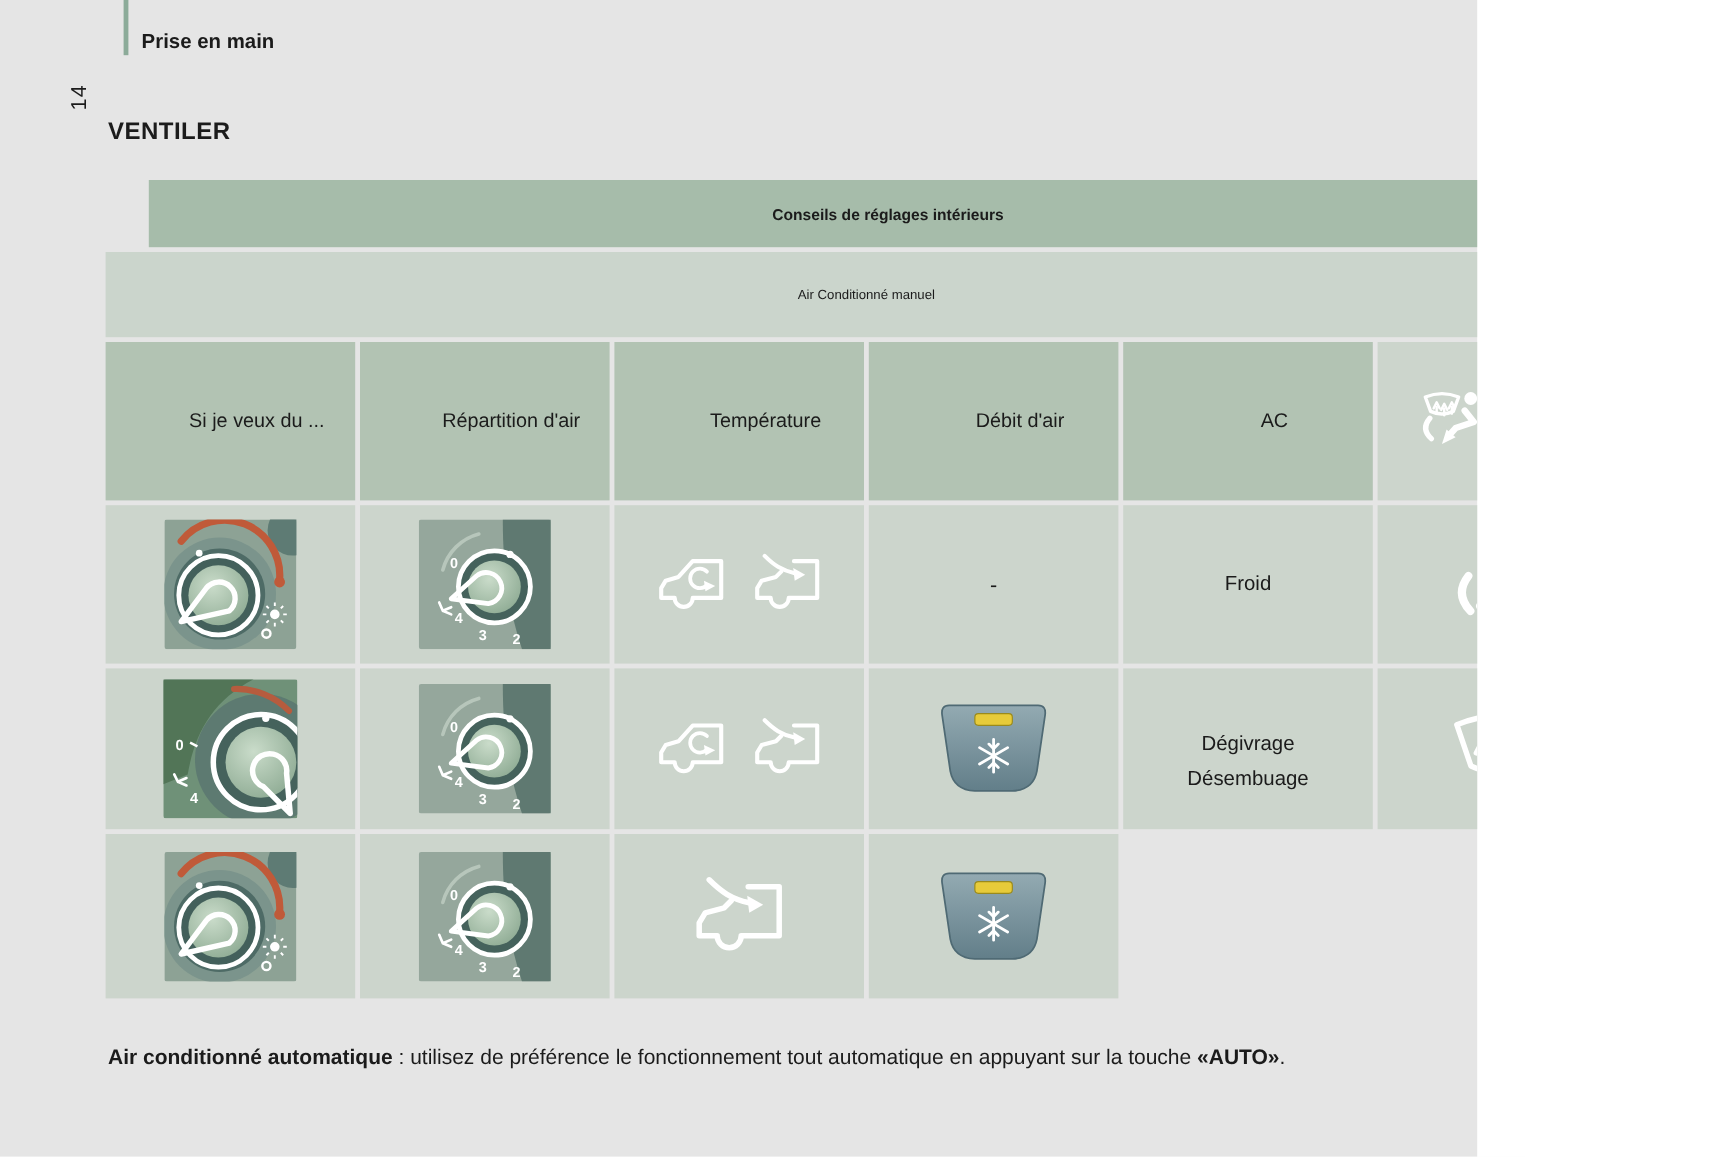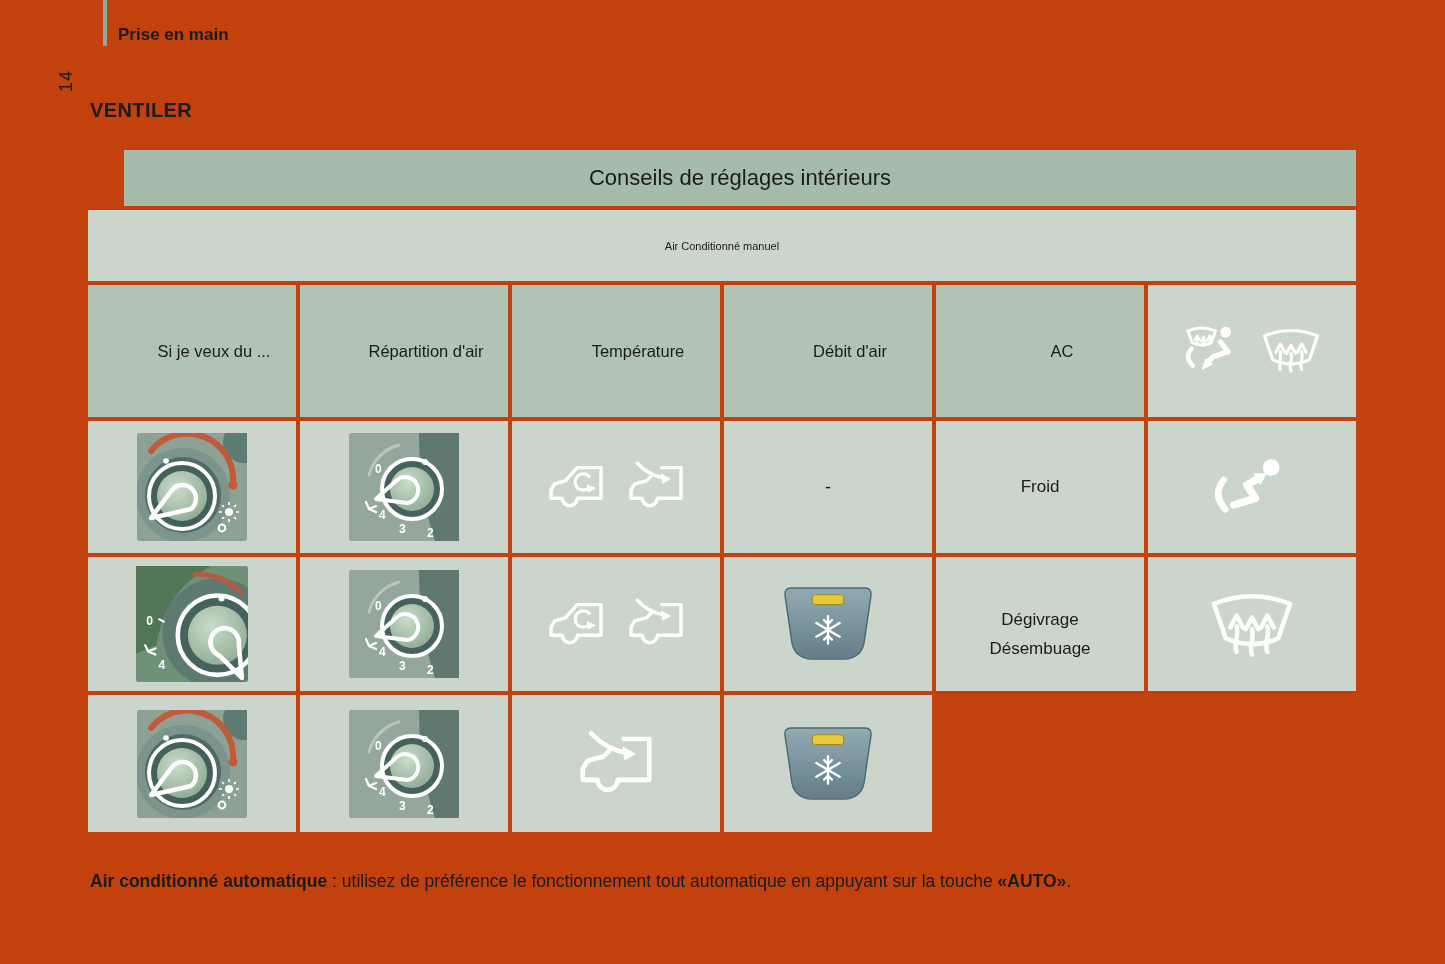--- a/index.html
+++ b/index.html
@@ -1,31 +1,31 @@
 <!DOCTYPE html>
 <html><head>
 <meta charset="utf-8">
 <style>
   * { margin:0; padding:0; box-sizing:border-box; }
   html,body { background:#ffffff; }
   body { font-family:"Liberation Sans","DejaVu Sans",sans-serif; color:#1b1b1b; }
-  .page { position:relative; width:1445px; height:964px; background:#c2410c; overflow:hidden; }
+  .page { position:relative; width:1231px; height:964px; background:#e5e5e5; overflow:hidden; }
 
   .accent-bar { position:absolute; left:103px; top:0; width:4px; height:46px; background:#8cab99; }
   .breadcrumb { position:absolute; left:118px; top:25px; font-size:17px; font-weight:bold; }
   .page-number { position:absolute; left:56px; top:92px; font-size:18px;
                  transform:rotate(-90deg); transform-origin:0 0; letter-spacing:1px; }
   .section-title { position:absolute; left:90px; top:99px; font-size:20px; font-weight:bold; letter-spacing:.4px; }
 
   .vent-table { position:absolute; left:88px; top:150px; width:1268px;
                 display:grid; grid-template-columns:repeat(6,1fr);
                 grid-template-rows:56px 71px 132px 132px 134px 137px; gap:4px; }
   .cell { display:flex; align-items:center; justify-content:center; text-align:center; }
   .span6 { grid-column:1 / -1; }
-  .c-hdr1 { background:#a6bcaa; font-weight:normal; font-size:22px;margin-left:36px; }
+  .c-hdr1 { background:#a6bcaa; font-weight:bold; font-size:13px;margin-left:36px; }
   .c-hdr2 { background:#cbd5cc; font-size:11px; }
   .c-col  { background:#b2c3b3; font-size:16.5px;padding-left:44px; }
   .c-data { background:#ccd5cc; font-size:17px; }
   .label-2line { line-height:29px;margin-top:20px; }
 
   .icon-pair { display:flex; align-items:center; justify-content:center; gap:14px; }
   .icon-pair svg { width:64px; height:53px; }
   .icon-pair.vans { gap:20px; }
   .icon-pair.vans svg { width:60px; height:49px; }
   .single-windscreen svg { width:92px; height:76px; }

